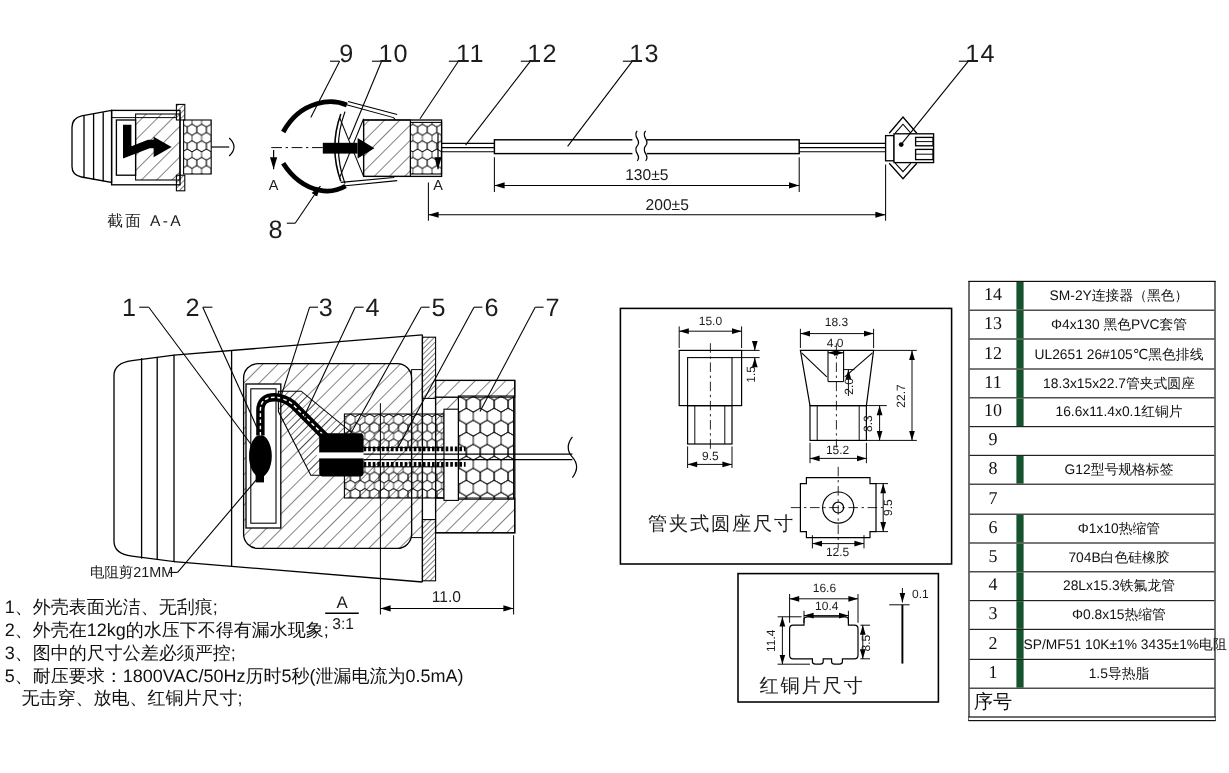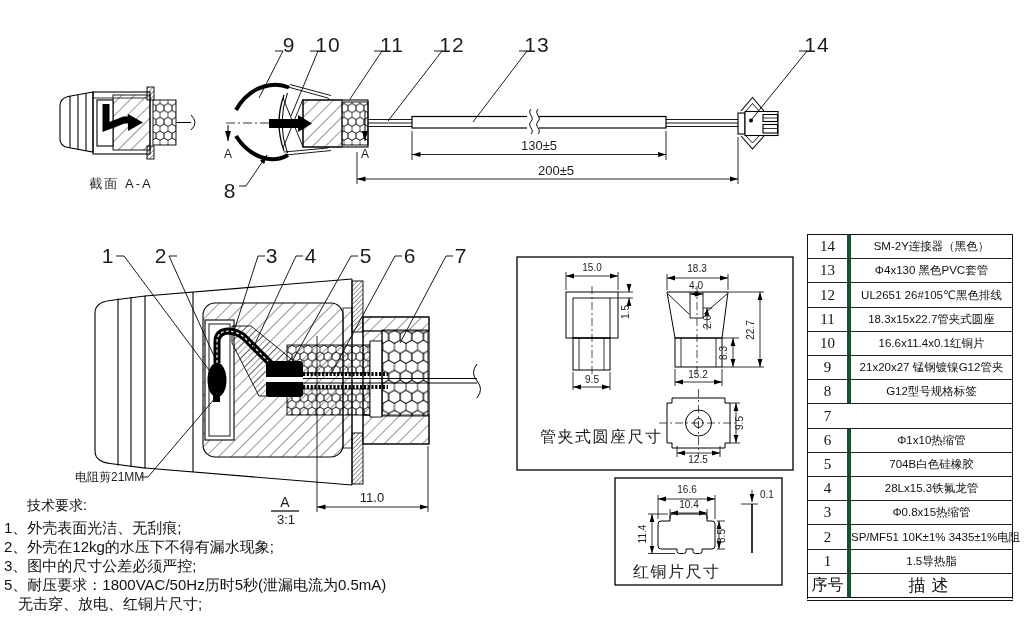--- a/index.html
+++ b/index.html
@@ -14,21 +14,21 @@
   .seclabel{font-size:13px;letter-spacing:2px;}
   .notetxt{font-size:12px;}
 
   
   .parts-table{position:absolute;left:807px;top:234px;width:206px;height:367px;
      border:1.6px solid #111;border-bottom:4px double #111;display:flex;flex-direction:column;box-sizing:border-box;}
   .trow{flex:1;display:grid;grid-template-columns:39px 1fr;border-top:1px solid #222;min-height:0;}
   .trow:first-child{border-top:none;}
   .tcell{display:flex;align-items:center;justify-content:center;white-space:nowrap;overflow:visible;}
   .tcell.no{font-family:"Liberation Serif","DejaVu Serif",serif;font-size:15px;}
-  .tcell.desc{border-left:4px solid #14532d;font-size:11.5px;}
+  .tcell.desc{border-left:6px solid #14532d;font-size:11.5px;}
   .trow.thead .no{font-size:16px;font-family:Liberation Serif, serif;}
   .trow.thead .desc{font-size:17px;letter-spacing:6px;}
 
   
   .tech{position:absolute;left:4px;top:497px;width:440px;}
   .tech .title{font-size:14px;margin-left:23px;margin-bottom:3px;}
   .tech .line{font-size:15px;line-height:19px;white-space:nowrap;}
   .tech .line.indent{padding-left:14px;}
 </style>
 </head>
@@ -355,21 +355,20 @@
   <div class="trow">
         <div class="tcell no">11</div>
         <div class="tcell desc">18.3x15x22.7管夹式圆座</div>
       </div>
   <div class="trow">
         <div class="tcell no">10</div>
         <div class="tcell desc">16.6x11.4x0.1红铜片</div>
       </div>
   <div class="trow">
         <div class="tcell no">9</div>
-        <div class="tcell desc">21x20x27 锰钢镀镍G12管夹</div>
       </div>
   <div class="trow">
         <div class="tcell no">8</div>
         <div class="tcell desc">G12型号规格标签</div>
       </div>
   <div class="trow">
         <div class="tcell no">7</div>
       </div>
   <div class="trow">
         <div class="tcell no">6</div>
@@ -390,26 +389,24 @@
   <div class="trow">
         <div class="tcell no">2</div>
         <div class="tcell desc">SP/MF51 10K±1% 3435±1%电阻</div>
       </div>
   <div class="trow">
         <div class="tcell no">1</div>
         <div class="tcell desc">1.5导热脂</div>
       </div>
   <div class="trow thead">
         <div class="tcell no">序号</div>
-        <div class="tcell desc">描述</div>
       </div>
 </div>
 
 <div class="tech">
-  <div class="title">技术要求:</div>
   <div class="line">1、外壳表面光洁、无刮痕;</div>
   <div class="line">2、外壳在12kg的水压下不得有漏水现象;</div>
   <div class="line">3、图中的尺寸公差必须严控;</div>
   <div class="line">5、耐压要求：1800VAC/50Hz历时5秒(泄漏电流为0.5mA)</div>
   <div class="line indent">无击穿、放电、红铜片尺寸;</div>
 </div>
 
 </div>
 
 </body></html>

